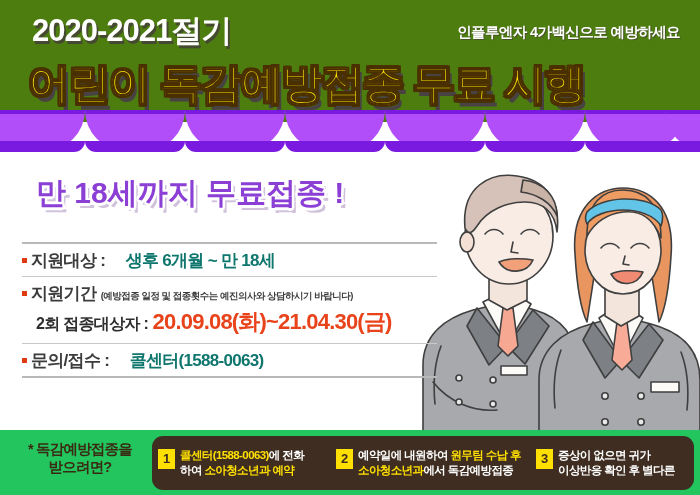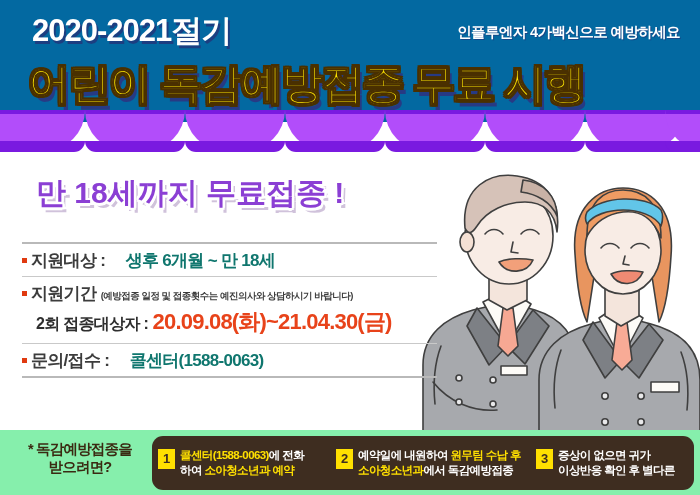--- a/index.html
+++ b/index.html
@@ -8,21 +8,21 @@
     font-family:"Liberation Sans","DejaVu Sans",sans-serif;
     background:#ffffff;
     position:relative;
     overflow:hidden;
   }
   #poster { position:relative; width:700px; height:495px; background:#fff; overflow:hidden; }
 
   
   .header {
     position:absolute; left:0; top:0; width:700px; height:122px;
-    background:#0369a1;
+    background:#4d7c0f;
   }
   .header-title {
     position:absolute; left:32px; top:10px;
     font-size:31px; font-weight:bold; letter-spacing:-1px;
     color:#ffffff;
     text-shadow:2px 3px 0 rgba(60,10,90,.45);
   }
   .header-sub {
     position:absolute; right:20px; top:23px;
     font-size:14.5px; font-weight:bold; letter-spacing:-0.6px;
@@ -87,21 +87,21 @@
   .sub-row { padding:2px 0 2px 14px; white-space:nowrap; }
   .sub-lbl { font-size:16px; font-weight:bold; color:#2e2e2e; letter-spacing:-0.7px; }
   .sub-val { font-size:22px; font-weight:bold; color:#e8431a; letter-spacing:-0.8px; }
 
   
   .illu { position:absolute; left:415px; top:150px; width:285px; height:285px; }
 
   
   .bottombar {
     position:absolute; left:0; top:430px; width:700px; height:65px;
-    background:#86efac;
+    background:#22c55e;
   }
   .bb-label {
     position:absolute; left:14px; top:10px; width:132px;
     text-align:center; line-height:1.25;
     font-size:14.5px; font-weight:bold; color:#3a2a12; letter-spacing:-0.8px;
   }
   .steps {
     position:absolute; left:152px; top:6px; width:542px; height:54px;
     background:#3e2d20; border-radius:11px;
     display:flex; align-items:center;

